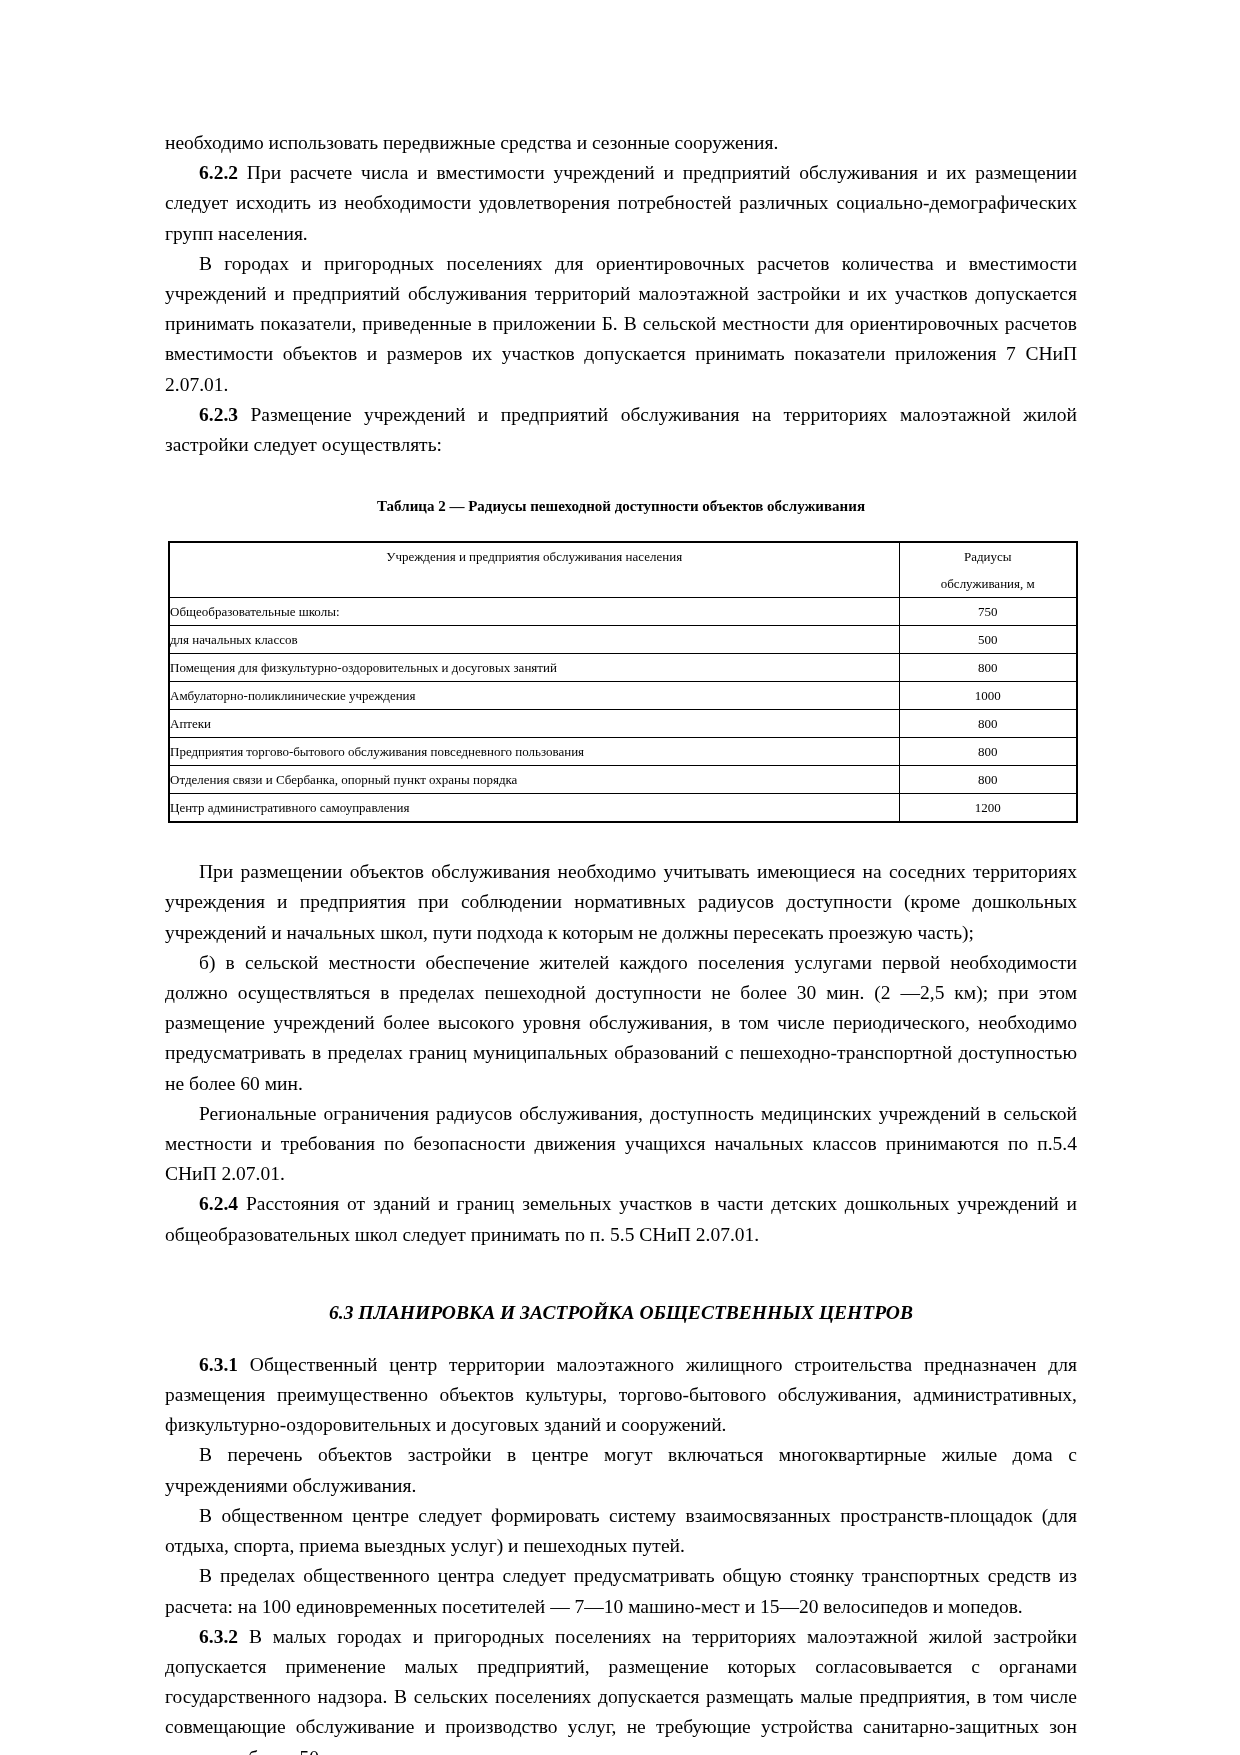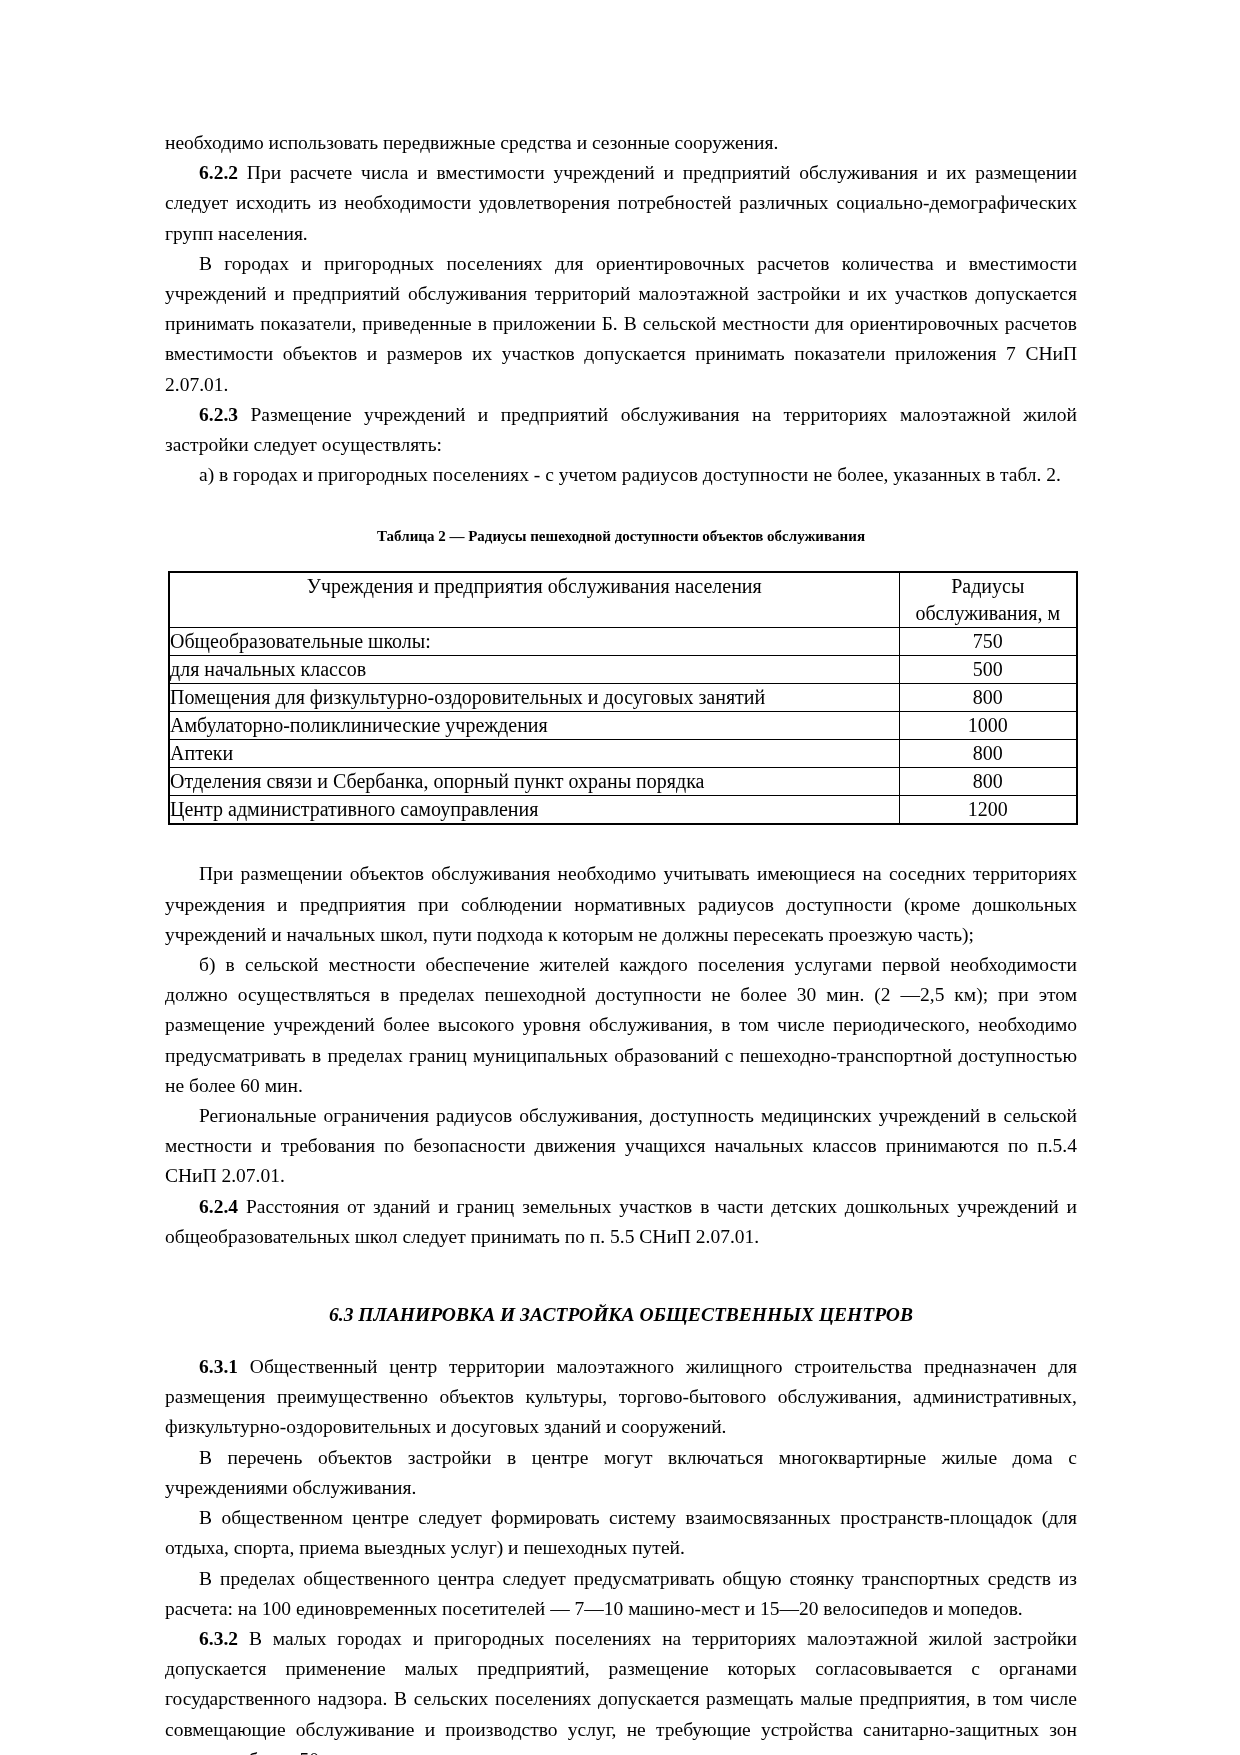--- a/index.html
+++ b/index.html
@@ -49,21 +49,21 @@
     font-weight: bold;
     text-align: center;
     text-indent: 0;
   }
   table.t2 {
     border-collapse: collapse;
     width: 908px;
     margin: 0 0 0 3px;
     border: 2.5px solid #000;
     table-layout: fixed;
-    font-size: 20px;
+    font-size: 13px;
     line-height: 27px;
     padding-left: 16px;
   }
   table.t2 col.c1 { width: 730px; }
   table.t2 col.c2 { width: 178px; }
   table.t2 th,
   table.t2 td {
     border: 1px solid #000;
     padding: 0;
     font-weight: normal;
@@ -118,23 +118,20 @@
       </p>
       <p class="indent">
         <b class="num">6.2.2</b><span> При расчете числа и вместимости учреждений и предприятий обслуживания и их размещении следует исходить из необходимости удовлетворения потребностей различных социально-демографических групп населения.</span>
       </p>
       <p class="indent">
         <span>В городах и пригородных поселениях для ориентировочных расчетов количества и вместимости учреждений и предприятий обслуживания территорий малоэтажной застройки и их участков допускается принимать показатели, приведенные в приложении Б. В сельской местности для ориентировочных расчетов вместимости объектов и размеров их участков допускается принимать показатели приложения 7 СНиП 2.07.01.</span>
       </p>
       <p class="indent">
         <b class="num">6.2.3</b><span> Размещение учреждений и предприятий обслуживания на территориях малоэтажной жилой застройки следует осуществлять:</span>
       </p>
-      <p class="indent">
-        <span>а) в городах и пригородных поселениях - с учетом радиусов доступности не более, указанных в табл. 2.</span>
-      </p>
     </div>
 
     <p class="table-caption">Таблица 2 — Радиусы пешеходной доступности объектов обслуживания</p>
 
     <table class="t2">
       <colgroup>
         <col class="c1">
         <col class="c2">
       </colgroup>
       <thead>
@@ -161,20 +158,24 @@
         </tr>
         <tr>
           <td class="name">Амбулаторно-поликлинические учреждения</td>
           <td class="val">1000</td>
         </tr>
         <tr>
           <td class="name">Аптеки</td>
           <td class="val">800</td>
         </tr>
         <tr>
+          <td class="name">Предприятия торгово-бытового обслуживания повседневного пользования</td>
+          <td class="val">800</td>
+        </tr>
+        <tr>
           <td class="name">Отделения связи и Сбербанка, опорный пункт охраны порядка</td>
           <td class="val">800</td>
         </tr>
         <tr>
           <td class="name">Центр административного самоуправления</td>
           <td class="val">1200</td>
         </tr>
       </tbody>
     </table>
 

